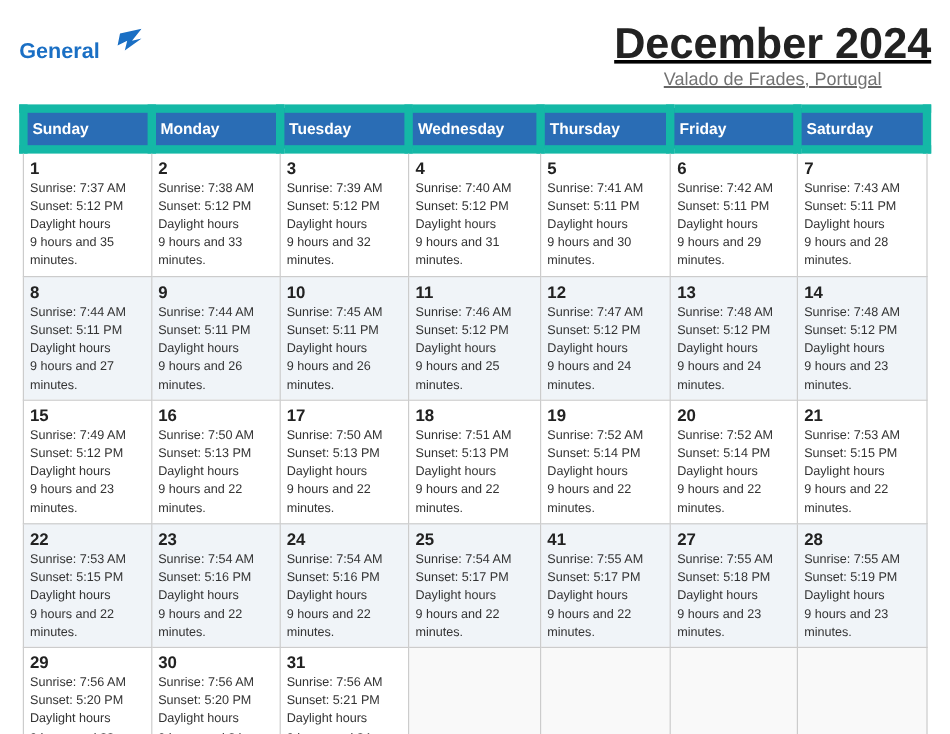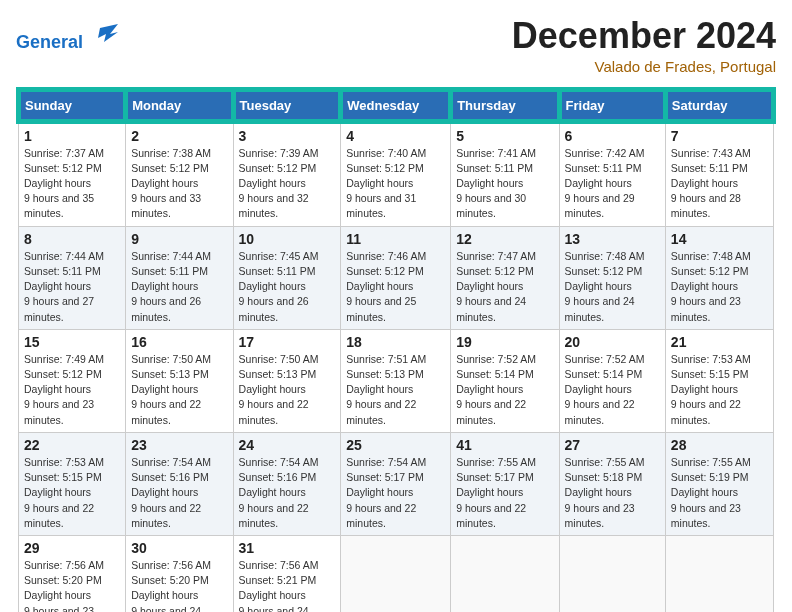--- a/index.html
+++ b/index.html
@@ -27,46 +27,47 @@
       color: #333;
       line-height: 1.1;
     }
     .logo-blue { color: #1a6fc4; }
     .logo-icon {
       width: 28px;
       height: 28px;
       margin-left: 2px;
     }
     .title-area {
-      text-align: right;
+      text-align: center;
+      text-decoration: underline;
     }
     .month-title {
       font-size: 36px;
       font-weight: bold;
       color: #222;
       line-height: 1.1;
     }
     .location {
       font-size: 15px;
-      color: #a16207;
+      color: #737373;
       margin-top: 2px;
     }
     .calendar {
       width: 100%;
       border-collapse: collapse;
       font-size: 11px;
     }
     .calendar thead tr th {
       background: #2a6db5;
       color: #fff;
       font-size: 13px;
       font-weight: bold;
       padding: 6px 4px;
       text-align: left;
-      border: 5px solid #14b8a6;
+      border: 7px solid #14b8a6;
     }
     .calendar tbody tr td {
       border: 1px solid #ccc;
       vertical-align: top;
       padding: 4px 5px;
       width: 113px;
       min-height: 80px;
     }
     .calendar tbody tr:nth-child(odd) td {
       background: #fff;

